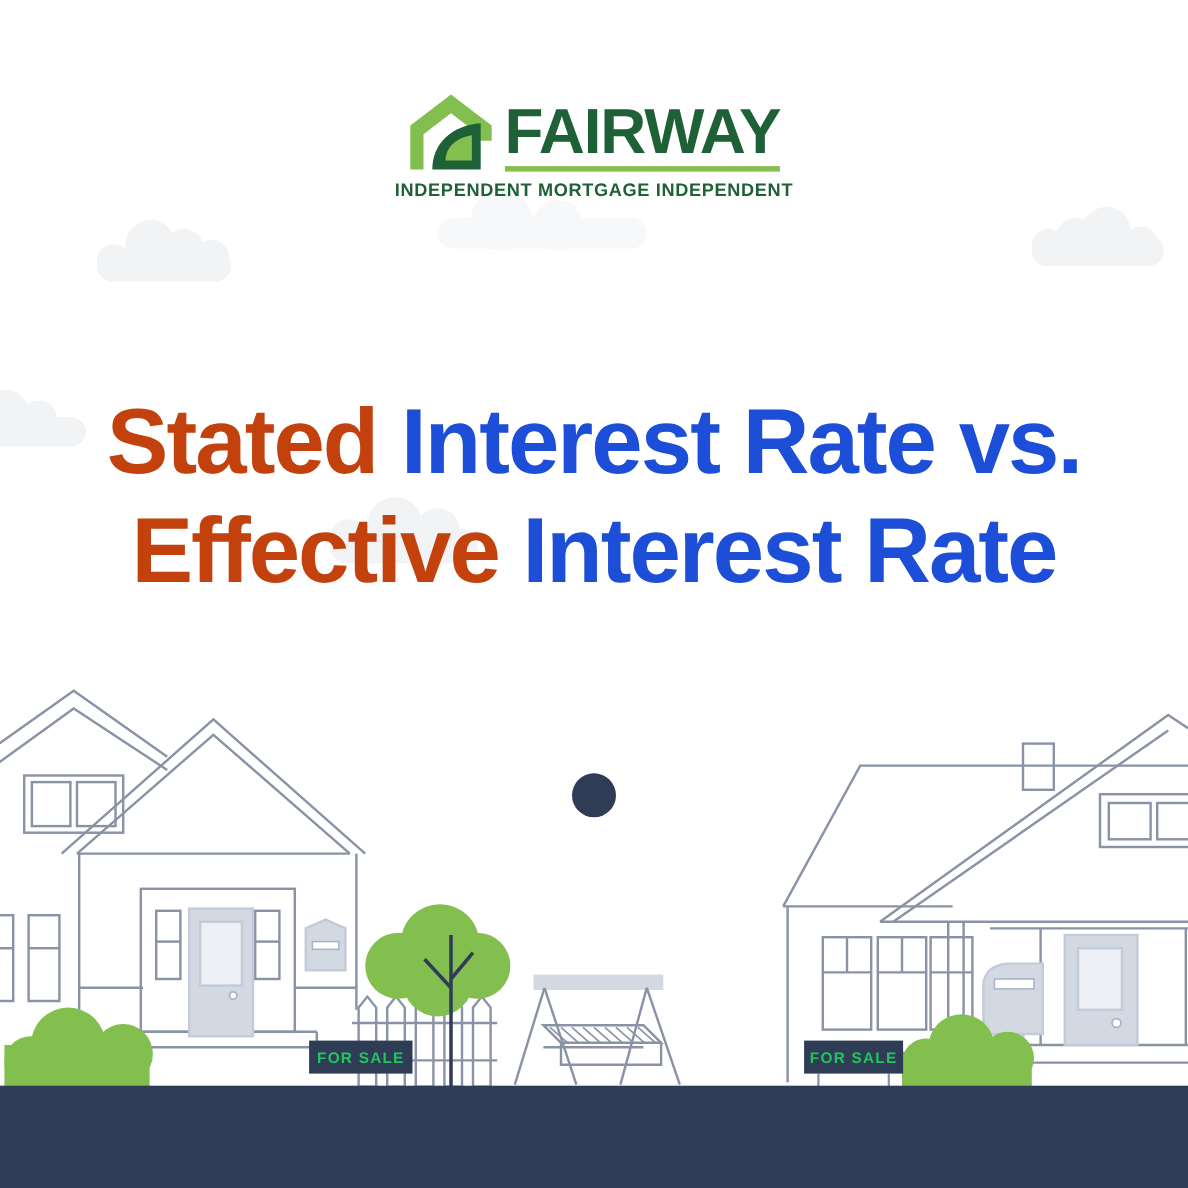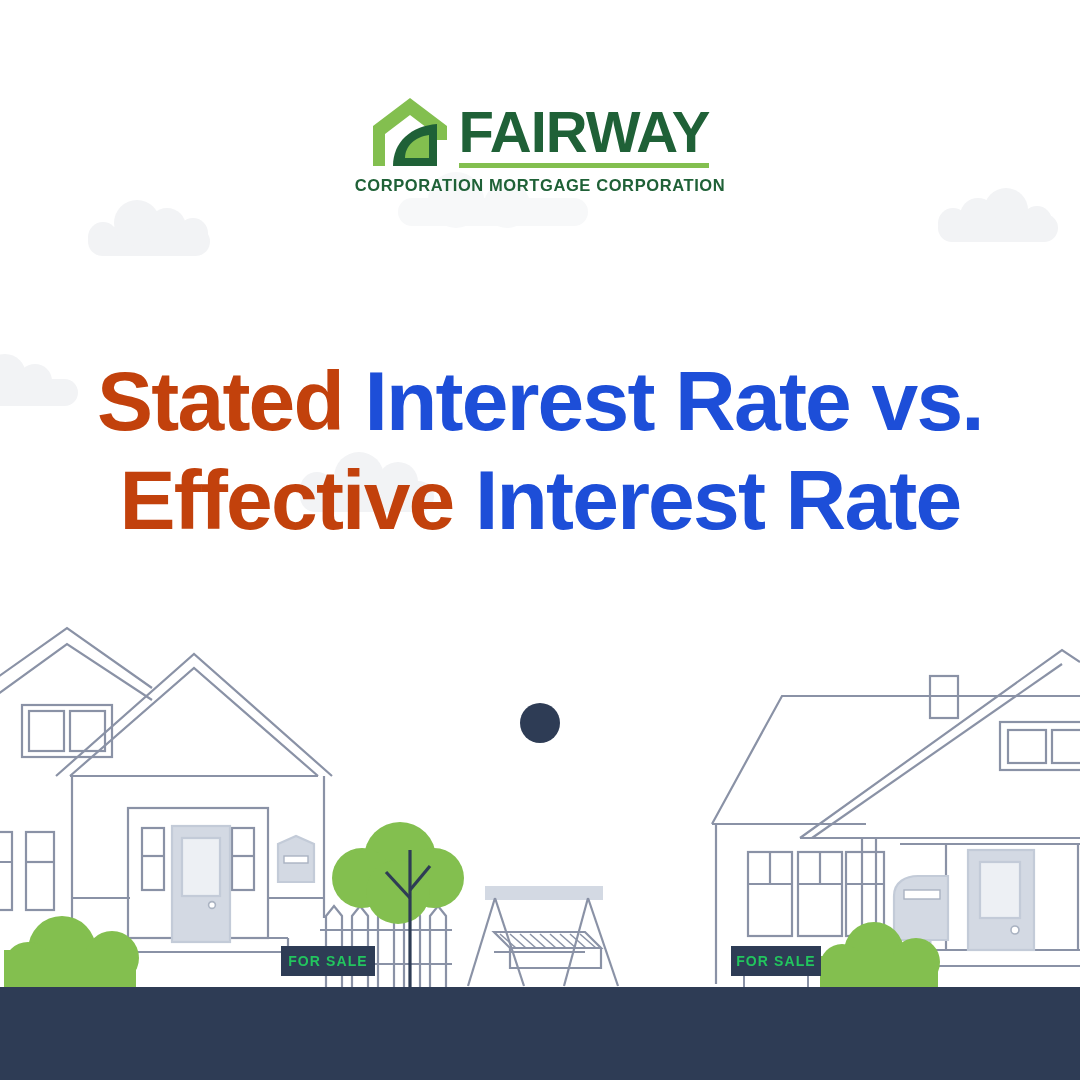--- a/index.html
+++ b/index.html
@@ -28,21 +28,21 @@
   .cloud .p {
     position: absolute; background: #F2F3F5; border-radius: 50%;
   }
 
   
   .logo-wrap {
     position: absolute; left: 0; right: 0; top: 84px;
     display: flex; flex-direction: column; align-items: center;
     z-index: 5;
   }
-  .logo-row { display: flex; align-items: flex-end; gap: 10px; margin-top: 12px; }
+  .logo-row { display: flex; align-items: flex-end; gap: 10px; }
   .logo-mark { width: 78px; height: 72px; display: block; }
   .logo-type { display: flex; flex-direction: column; }
   .logo-word {
     font-size: 58px; font-weight: 700; letter-spacing: -1px;
     color: #1F6137; line-height: 0.95;
     font-family: "Liberation Sans", sans-serif;
   }
   .logo-rule { height: 5px; background: #83BF4F; margin-top: 4px; width: 100%; }
   .logo-tag {
     margin-top: 8px;
@@ -135,21 +135,21 @@
       <svg class="logo-mark" viewBox="0 0 78 72">
         <path d="M39 2 L76 30 L76 44 L64 44 L64 38 L39 19 L14 38 L14 70 L2 70 L2 30 Z" fill="#83BF4F"></path>
         <path d="M22 70 C22 46 40 30 66 28 L66 70 Z" fill="#1F6137"></path>
         <path d="M34 62 C34 50 44 41 58 39 L58 62 Z" fill="#83BF4F"></path>
       </svg>
       <div class="logo-type">
         <div class="logo-word">FAIRWAY</div>
         <div class="logo-rule"></div>
       </div>
     </div>
-    <div class="logo-tag">CORPORATION MORTGAGE CORPORATION</div>
+    <div class="logo-tag">INDEPENDENT MORTGAGE INDEPENDENT</div>
   </div>
 
   <div class="headline">
     <div class="line">
       <span class="g">Stated </span><span class="d">Interest Rate vs.</span>
     </div>
     <div class="line">
       <span class="g">Effective </span><span class="d">Interest Rate</span>
     </div>
   </div>

